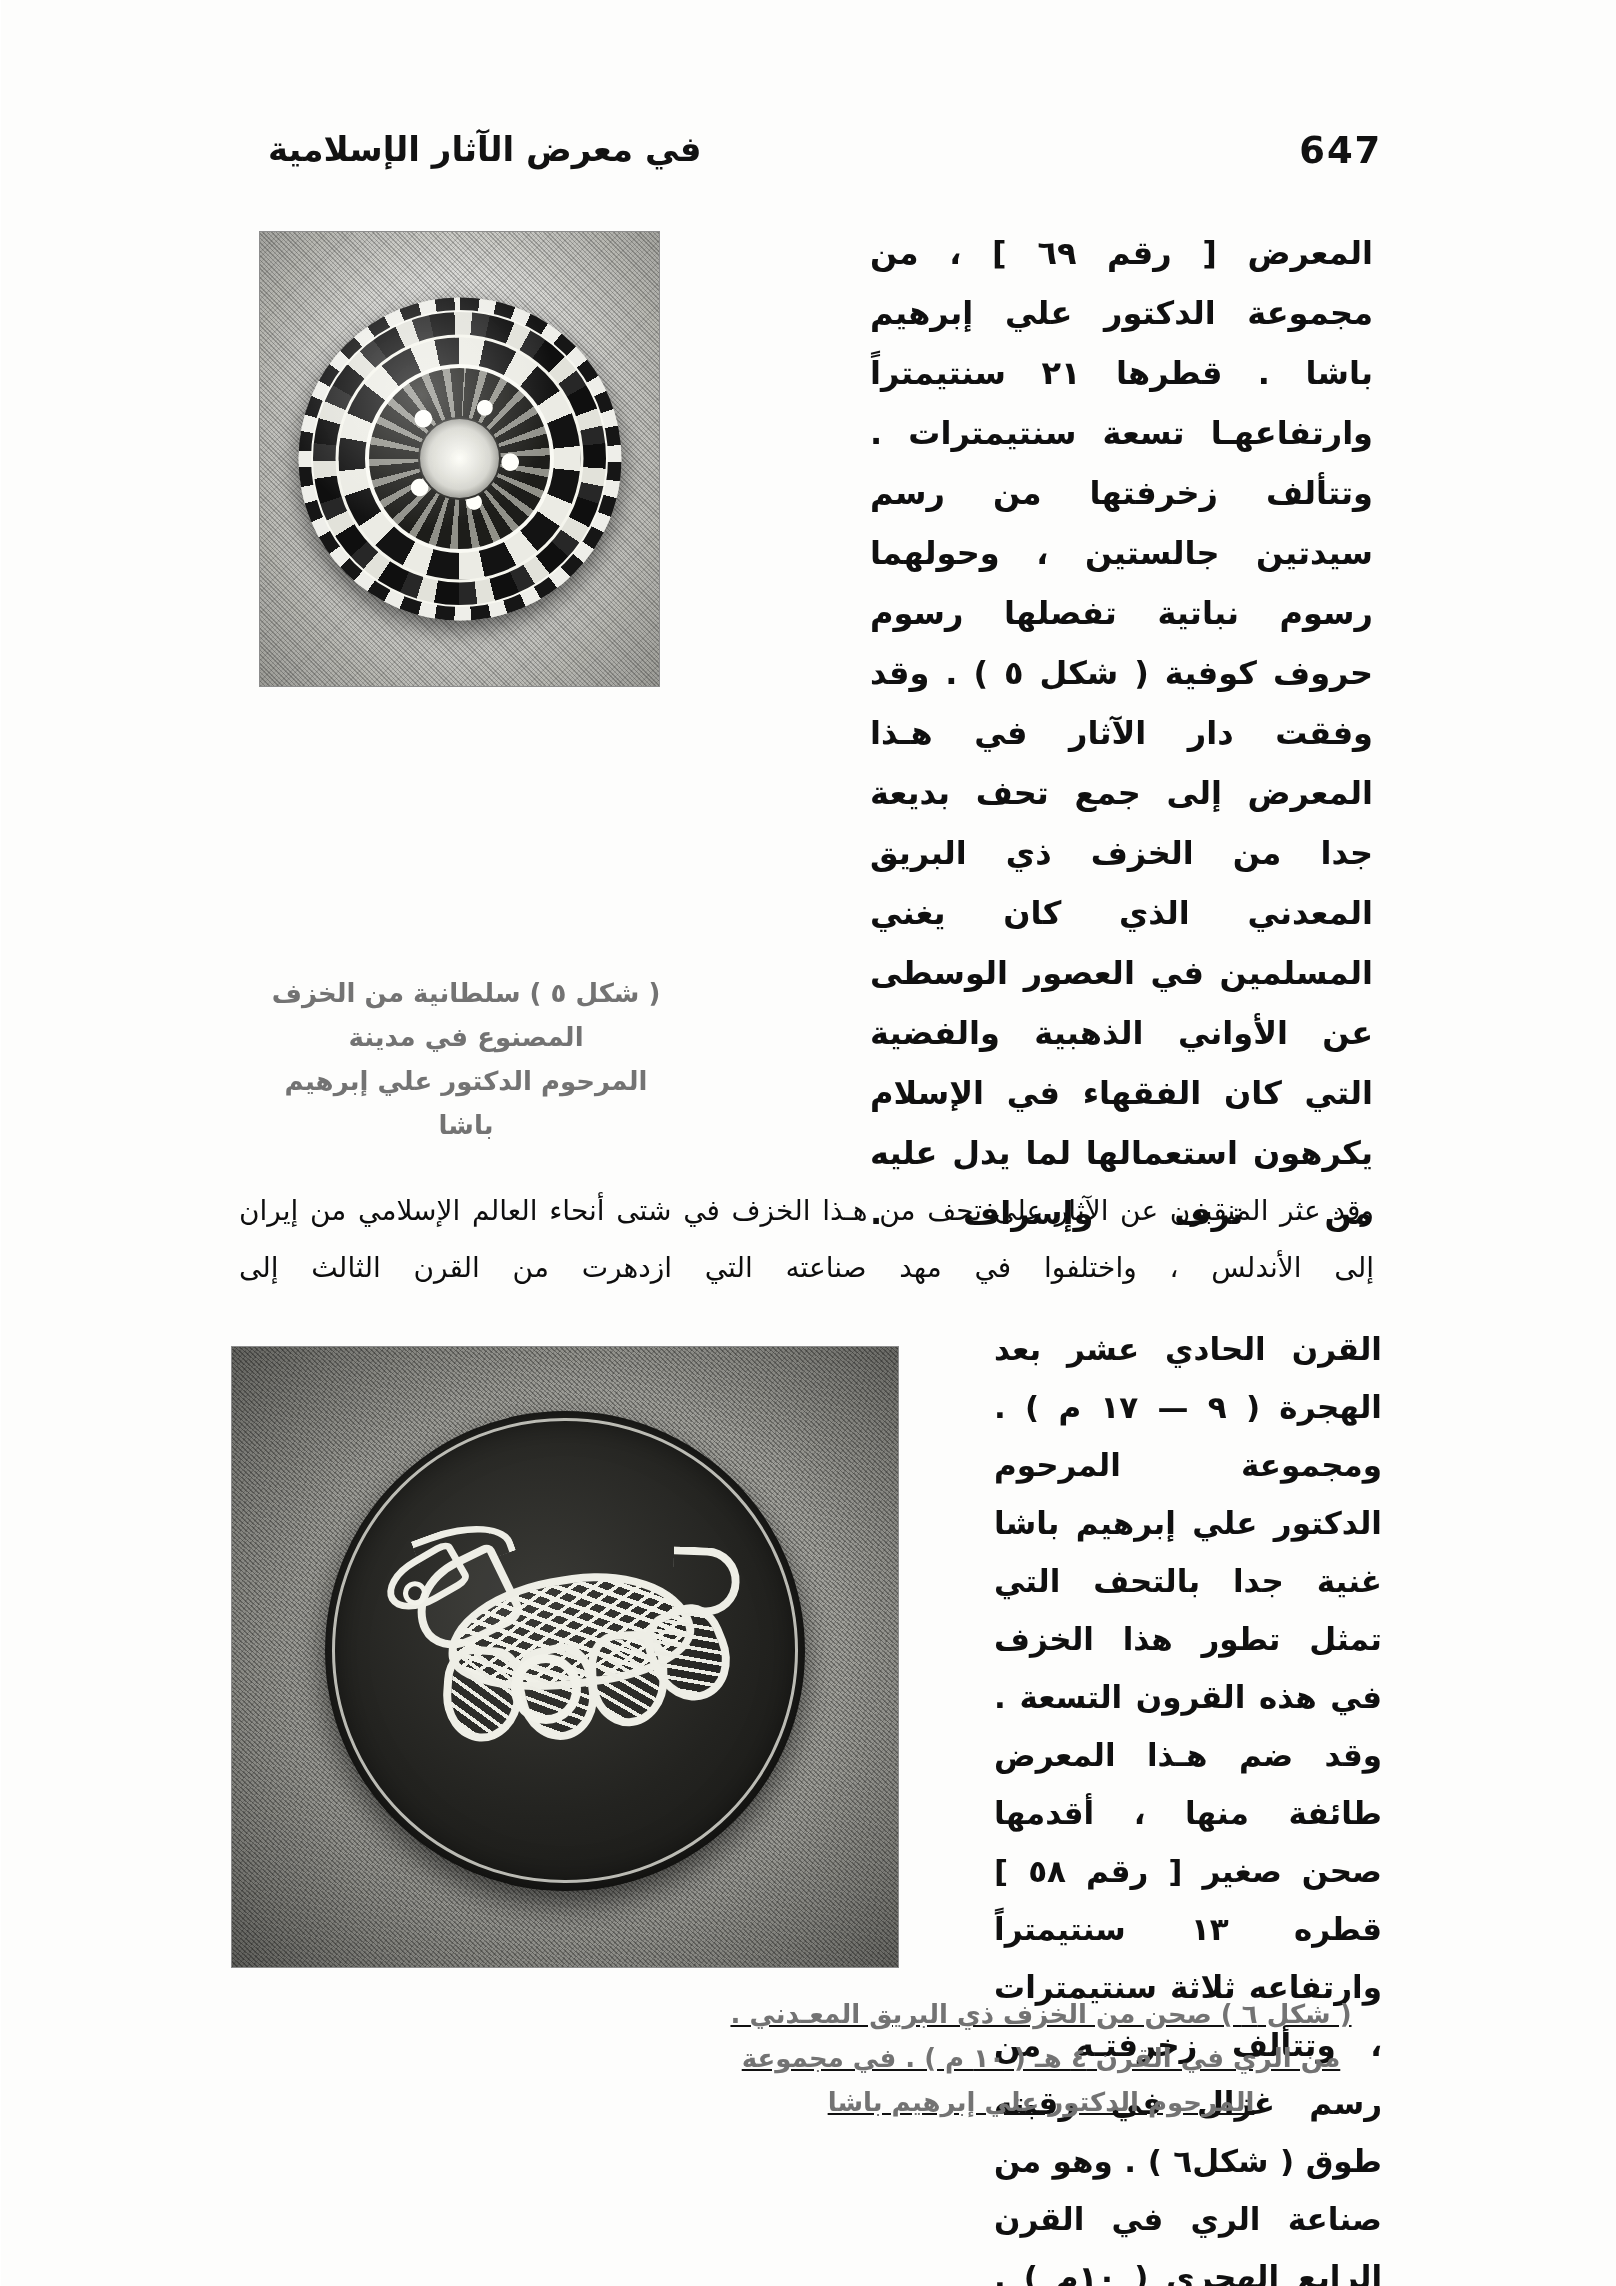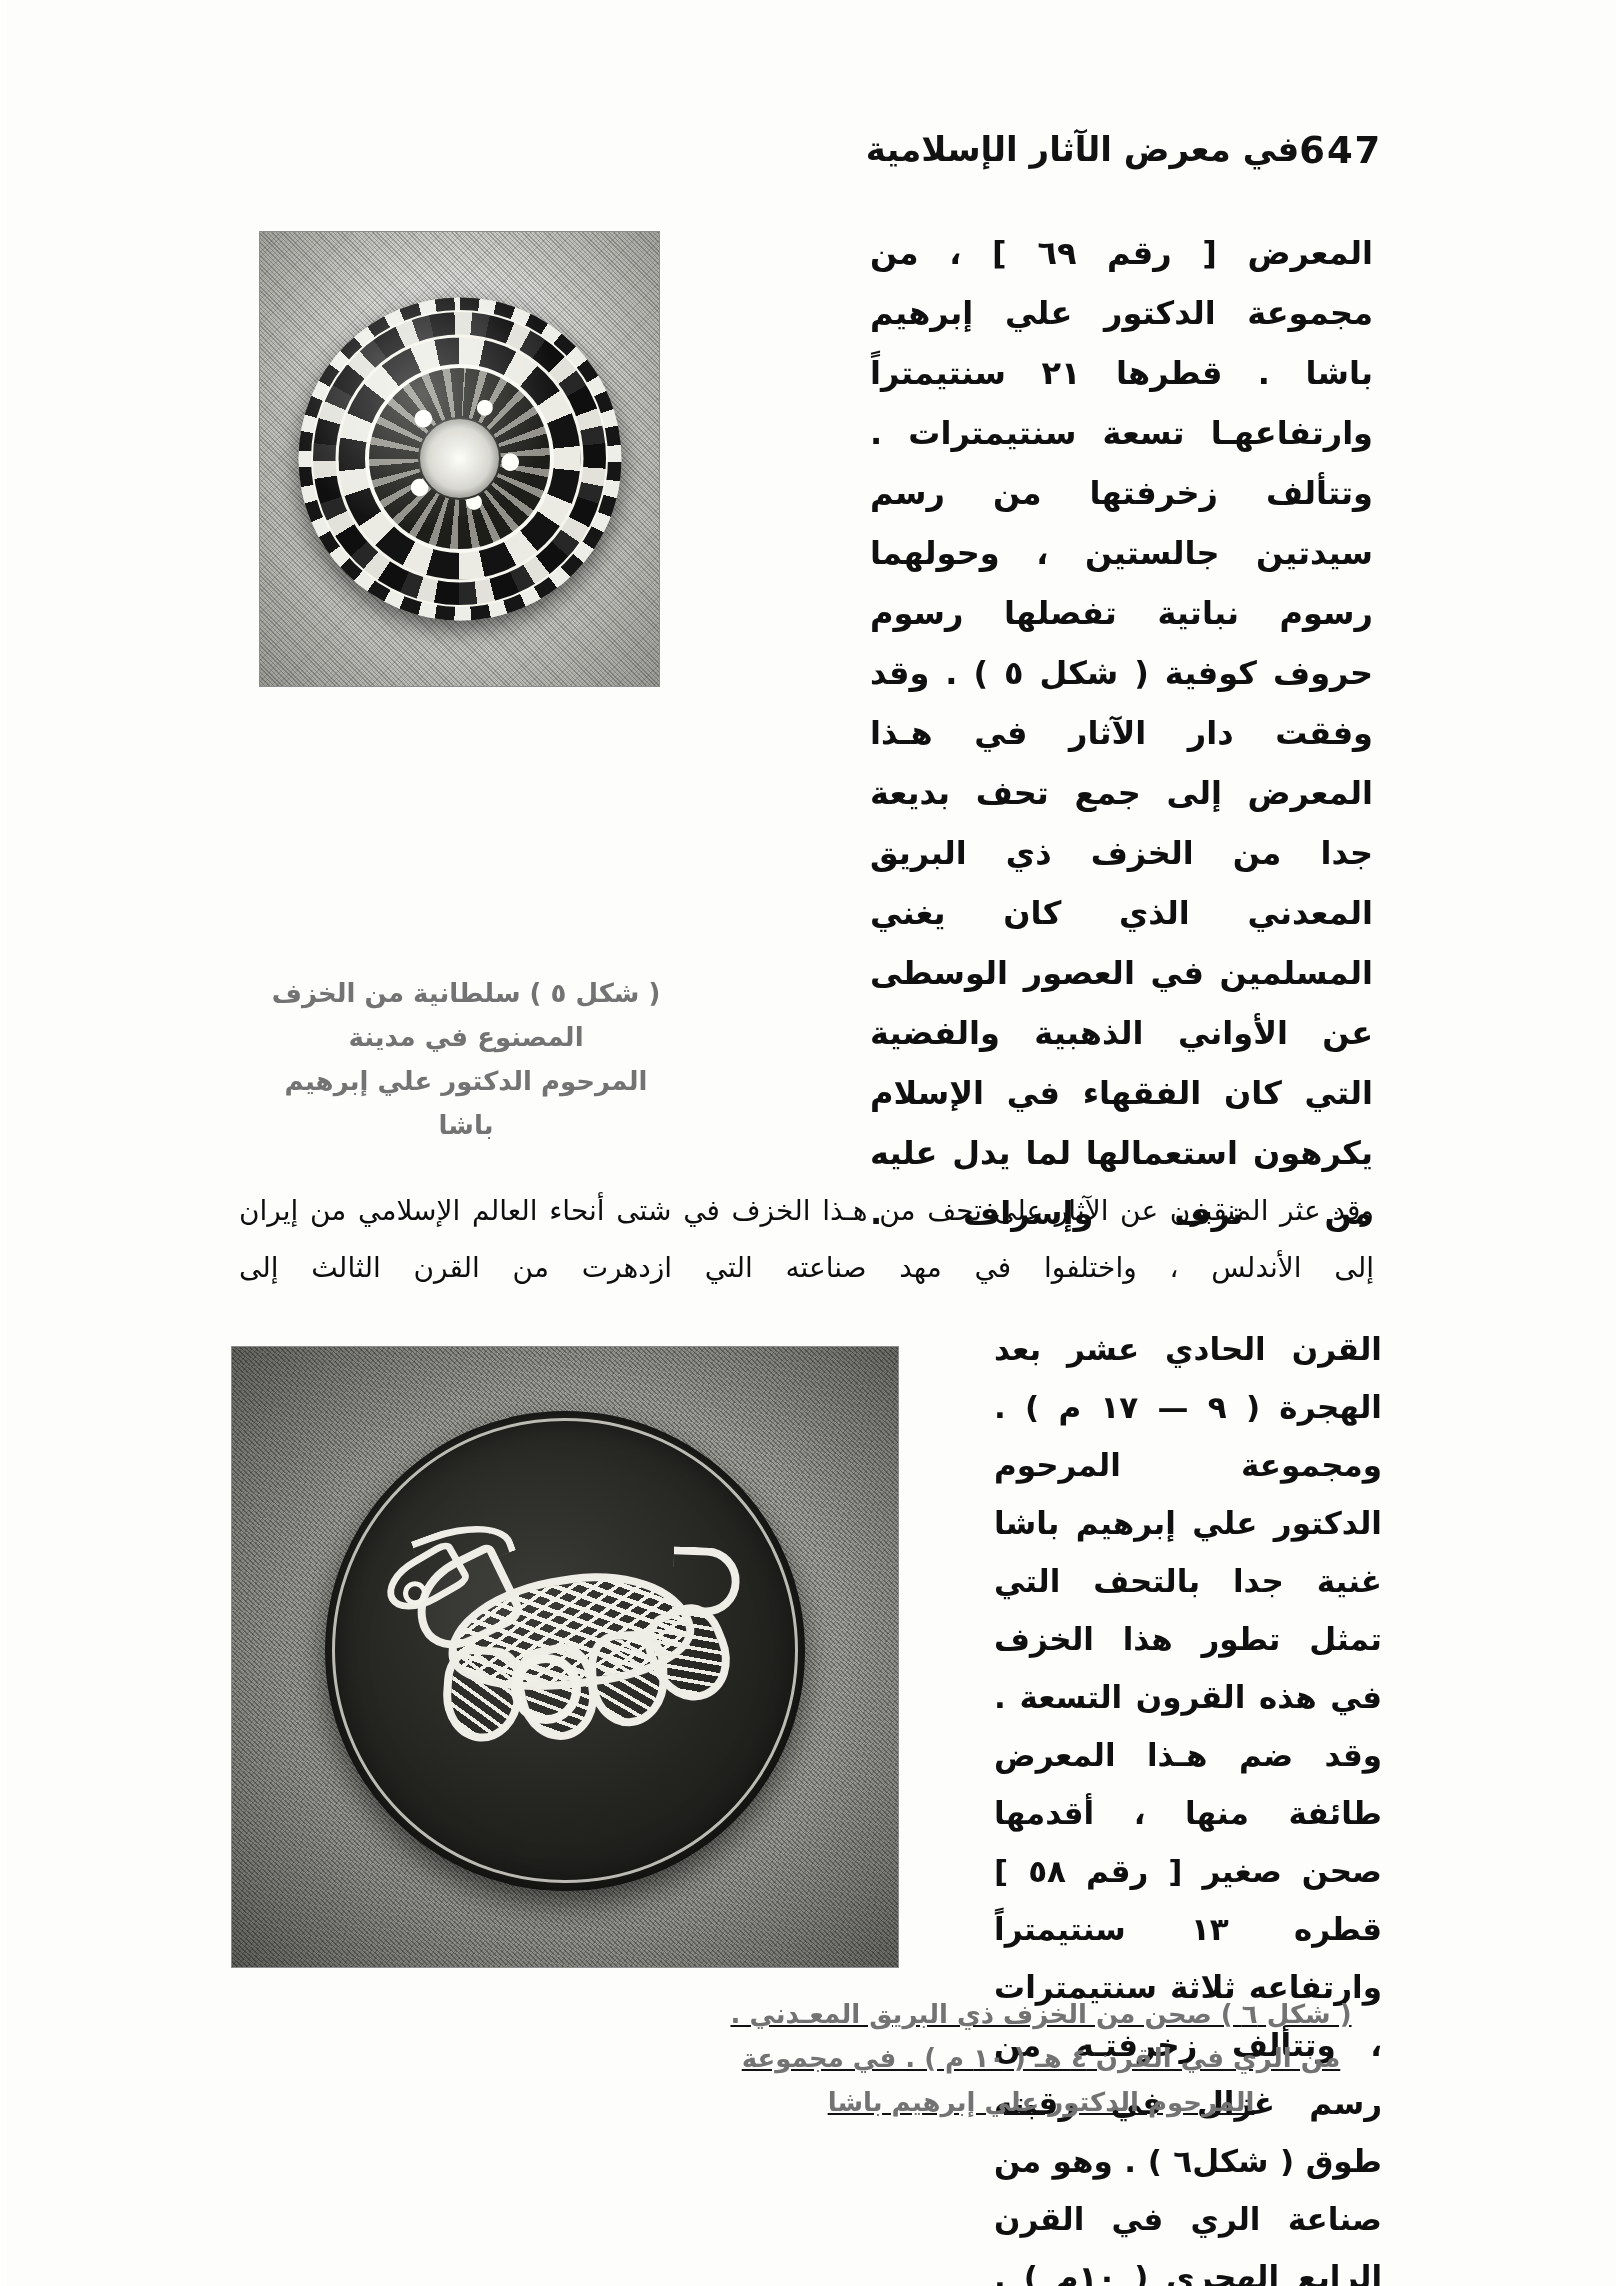--- a/index.html
+++ b/index.html
@@ -26,21 +26,21 @@
   
   .running-head {
     position: absolute;
     top: 129px;
     left: 268px;
     right: 235px;
     height: 65px;
     display: flex;
     flex-direction: row-reverse;
     align-items: flex-start;
-    justify-content: flex-end;
+    justify-content: space-between;
   }
   .head-title {
     font-size: 34px;
     font-weight: 700;
     letter-spacing: 0.5px;
     color: #121212;
     white-space: nowrap;
   }
   .head-folio {
     font-size: 37px;

